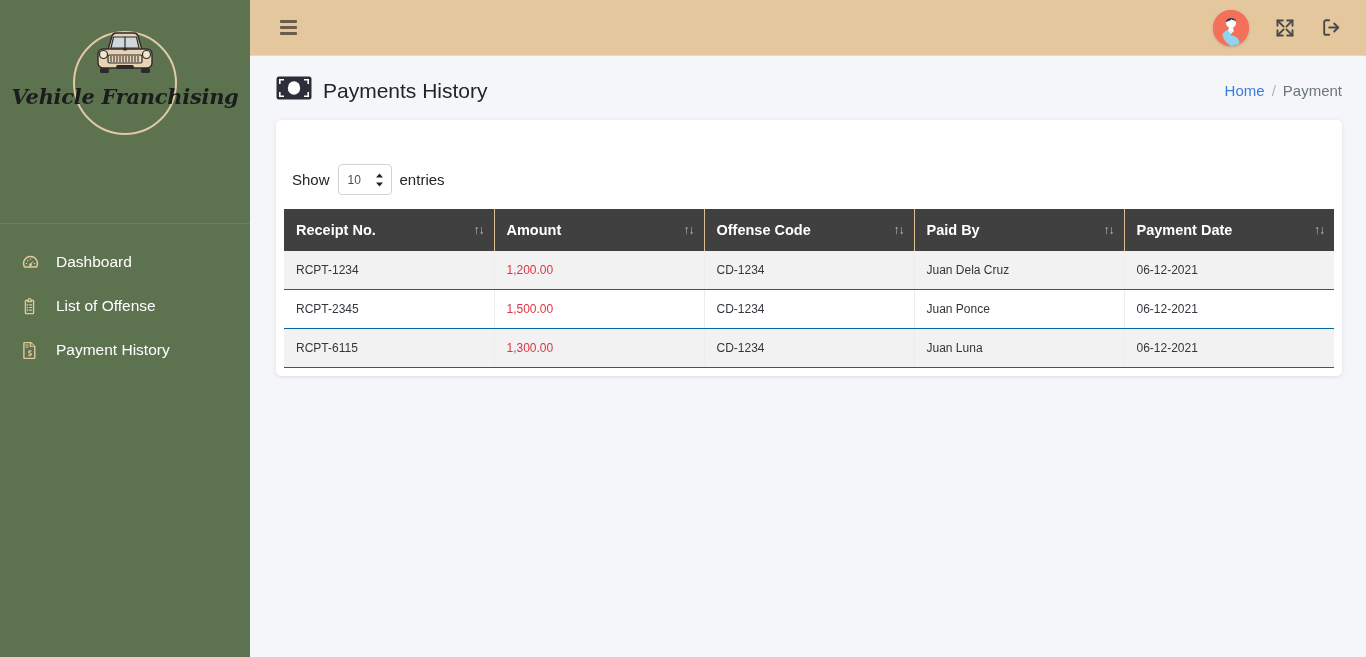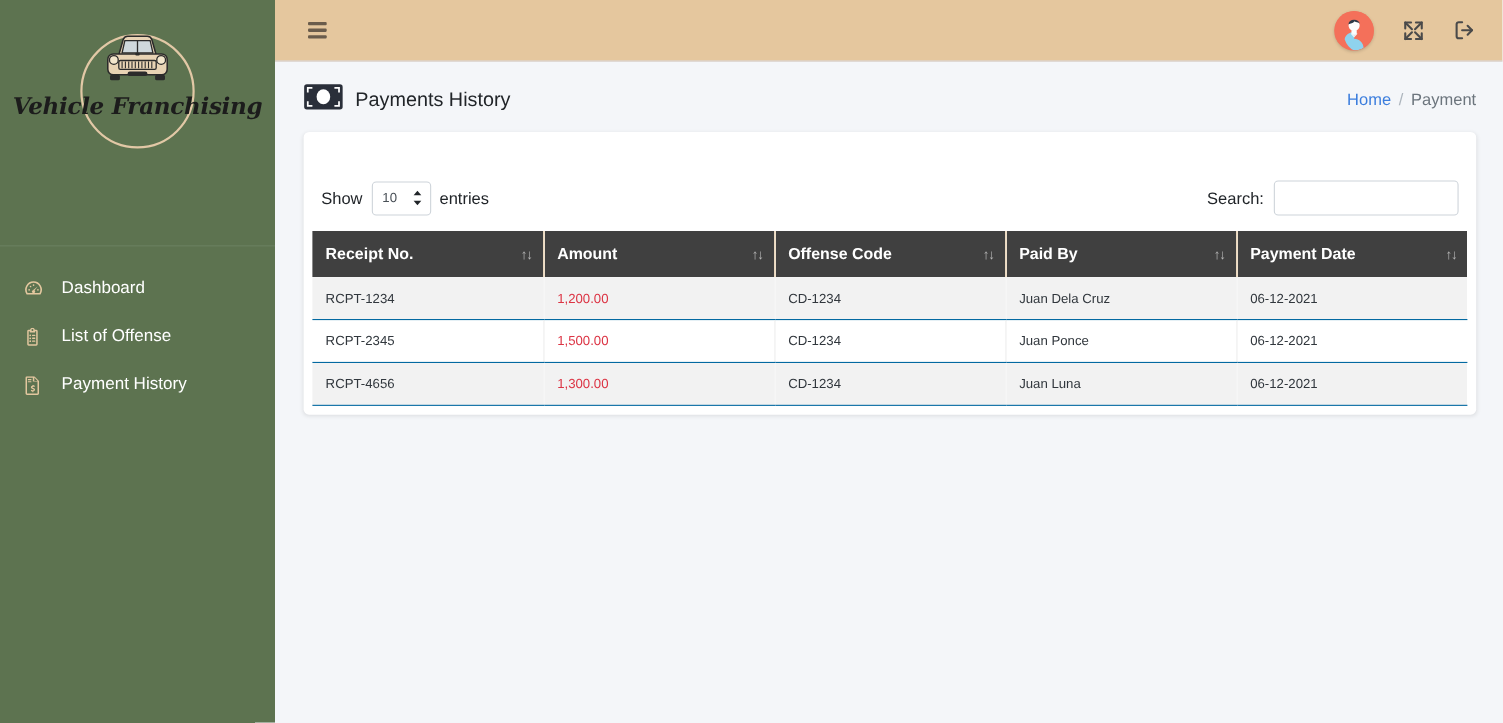--- a/index.html
+++ b/index.html
@@ -74,21 +74,21 @@
   .icon-btn { cursor: pointer; color: #4a4a4a; display: flex; align-items: center; }
 
   .content { flex: 1; overflow: auto; padding: 0; }
 
   .page-head {
     display: flex; align-items: center;
     padding: 20px 24px 12px 26px;
   }
   .page-title {
     display: flex; align-items: center; gap: 11px;
-    font-size: 18px; color: #212529; font-weight: normal;
+    font-size: 21px; color: #212529; font-weight: normal;
   }
   .breadcrumb {
     margin-left: auto; font-size: 15px; color: #6c757d;
     display: flex; align-items: center; gap: 7px;
   }
   .crumb-link { color: #3b7ddd; cursor: pointer; text-decoration: none; }
   .crumb-sep { color: #adb5bd; }
   .crumb-cur { color: #6c757d; }
 
   .card {
@@ -331,24 +331,20 @@
                 <option>100</option>
               </select>
               <span class="select-arrows">
                 <svg width="9" height="14" viewBox="0 0 9 14" fill="#212529">
                   <path d="M4.5 0.5L8 4.6H1z"></path>
                     <path d="M4.5 13.5L8 9.4H1z"></path>
                 </svg>
               </span>
             </span>
             <span>entries</span>
-          </div>
-          <div class="dt-filter">
-            <label>Search:</label>
-            <input class="dt-search" type="text" value="" style="">
           </div>
         </div>
 
         <table>
           <thead>
             <tr>
               <th>
                 <span>Receipt No.</span>
                 <span class="sort-ico">↑↓</span>
               </th>
@@ -379,21 +375,21 @@
               <td>06-12-2021</td>
             </tr>
             <tr>
               <td>RCPT-2345</td>
               <td class="amount">1,500.00</td>
               <td>CD-1234</td>
               <td>Juan Ponce</td>
               <td>06-12-2021</td>
             </tr>
             <tr>
-              <td>RCPT-4656</td>
+              <td>RCPT-6115</td>
               <td class="amount">1,300.00</td>
               <td>CD-1234</td>
               <td>Juan Luna</td>
               <td>06-12-2021</td>
             </tr>
           </tbody>
         </table>
 
 
       </section>

